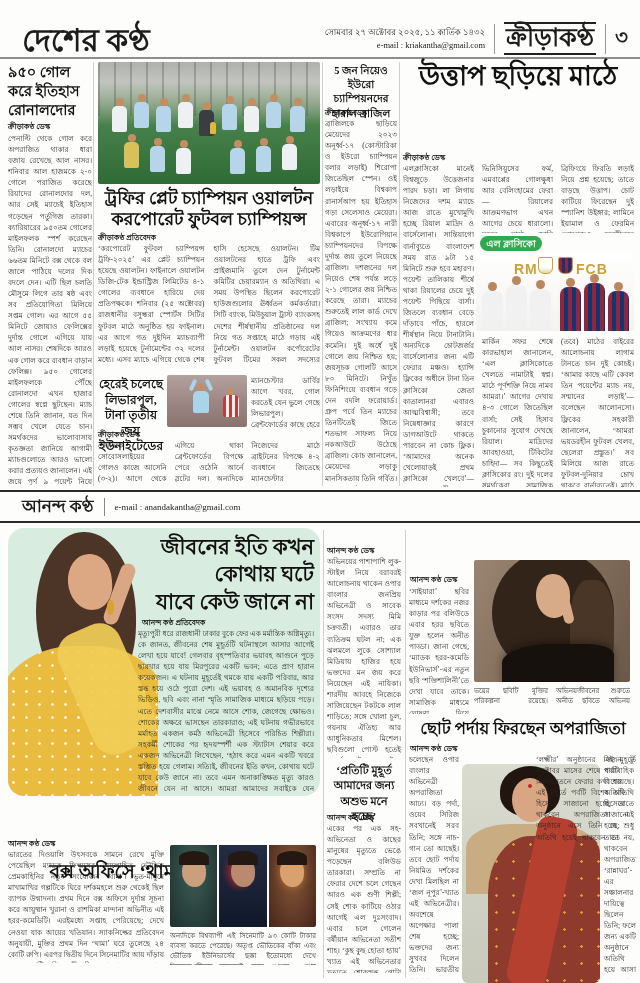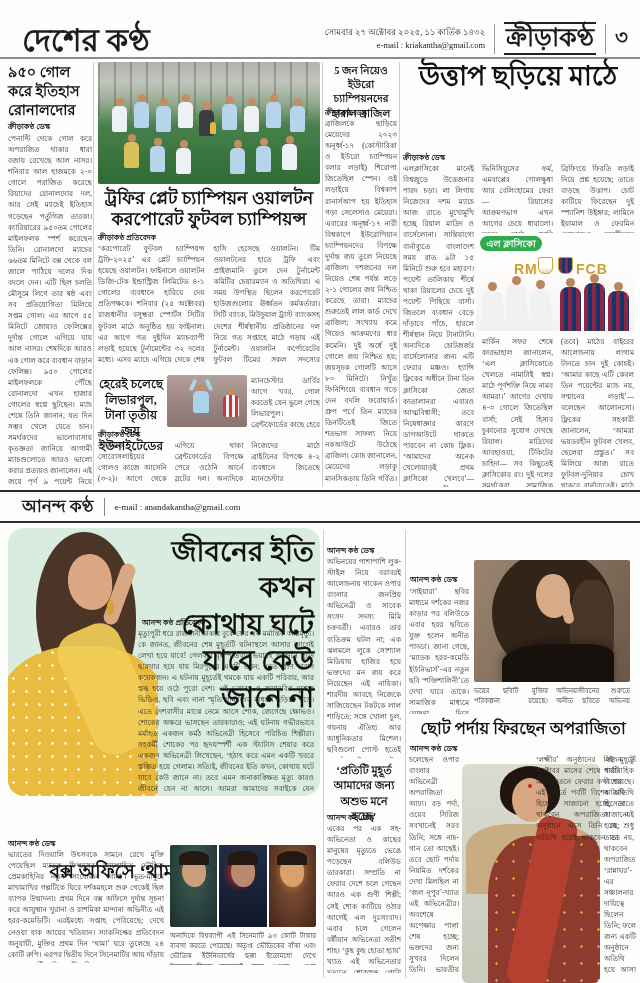--- a/index.html
+++ b/index.html
@@ -182,21 +182,21 @@
   <div class="abs" id="mint-block" style="left:8px;top:528px;width:312px;height:268px;">
     <div style="position:absolute;left:0;top:0;width:150px;height:268px;overflow:hidden;border-radius:16px 0 0 16px;">
       <i id="fw-hair"></i>
       <i id="fw-face"></i>
       <i id="fw-arm"></i>
       <i id="fw-ear"></i>
       <i id="fw-dress"></i>
       <i id="fw-dupatta"></i>
     </div>
   </div>
-  <div class="abs hl" style="left:140px;top:534px;width:174px;font-size:28px;line-height:1.3;text-align:right;">
+  <div class="abs hl" style="left:140px;top:534px;width:174px;font-size:21px;line-height:1.3;text-align:right;">
     <div>জীবনের ইতি কখন</div>
     <div>কোথায়  ঘটে</div>
     <div>যাবে কেউ জানে না</div>
   </div>
   <div class="abs byline" style="left:142px;top:617px;">আনন্দ কণ্ঠ প্রতিবেদক</div>
   <div class="abs body-txt" style="left:138px;top:628px;width:176px;height:164px;">মৃত্যুপুরী ধরে রাজধানী ঢাকার বুকে ফের এক মর্মান্তিক অগ্নিমৃত্যু। কে জানত, জীবনের শেষ মুহূর্তটি ঘটনাস্থলে আসার আগেই লেখা হয়ে যাবে! গেলবার বৃহস্পতিবার ভয়াবহ আগুনে পুড়ে ছারখার হয়ে যায় মিরপুরের একটি ভবন; এতে প্রাণ হারান কয়েকজন। এ ঘটনায় মুহূর্তেই থমকে যায় একটি পরিবার, আর স্তব্ধ হয়ে ওঠে পুরো দেশ। এই ভয়াবহ ও অমানবিক দৃশ্যের ভিডিও, ছবি এবং নানা স্মৃতি সামাজিক মাধ্যমে ছড়িয়ে পড়ে। এতে দেশবাসীর মাঝে নেমে আসে শোক, জেগেছে ক্ষোভও। শোকের অক্ষরে ভাসছেন তারকারাও; এই ঘটনায় গভীরভাবে মর্মাহত একজন কর্মঠ অভিনেত্রী হিসেবে পরিচিত শিল্পীরা। সহকর্মী শোকের পর হৃদয়স্পর্শী এক স্ট্যাটাস শেয়ার করে একজন অভিনেত্রী লিখেছেন, ‘হঠাৎ করে এমন একটি খবরে স্তম্ভিত হয়ে গেলাম। সত্যিই, জীবনের ইতি কখন, কোথায় ঘটে যাবে কেউ জানে না। তবে এমন অনাকাঙ্ক্ষিত মৃত্যু কারও জীবনে যেন না আসে। আমরা আমাদের সবাইকে যেন হেফাজতে রাখি। আমিন।’ অভিনেত্রীর এই আবেগঘন বার্তা নেটিজেনদের কাছেও এক কঠিন সত্য তুলে ধরেছে। যে শহরে নিত্য আগুনের সতর্কবার্তা, সেই শহরের নাগরিক জীবন নিয়ে প্রশ্ন উঠেছে আবারও; নিরাপত্তাহীনতার একটি বড় চিত্র উঠে এসেছে। প্রসঙ্গত, রোববার বেলা ১১টার দিকে বনানীর একটি ভবনে আগুন লাগে; খবর পেয়ে ফায়ার সার্ভিসের কয়েকটি ইউনিট ঘটনাস্থলে গিয়ে আগুন নিয়ন্ত্রণে আনে। এ ঘটনায় সামগ্রিক ক্ষয়ক্ষতি নিরূপণে কাজ করছে কর্তৃপক্ষ।</div>
 
   <div class="abs byline" style="left:327px;top:545px;">আনন্দ কণ্ঠ ডেস্ক</div>
   <div class="abs body-txt" style="left:327px;top:556px;width:74px;height:202px;">অভিনয়ের পাশাপাশি লুক-স্টাইল নিয়ে বরাবরই আলোচনায় থাকেন ওপার বাংলার জনপ্রিয় অভিনেত্রী ও সাবেক সংসদ সদস্য মিমি চক্রবর্তী। এবারও তার ব্যতিক্রম ঘটল না; এক ঝলমলে লুকে সোশ্যাল মিডিয়ায় হাজির হয়ে ভক্তদের মন জয় করে নিয়েছেন এই নায়িকা। শারদীয় আবহে নিজেকে সাজিয়েছেন টকটকে লাল শাড়িতে; সঙ্গে খোলা চুল, গয়নায় ঐতিহ্য আর আধুনিকতার মিশেল। ছবিগুলো পোস্ট হতেই মুহূর্তে ভাইরাল; লাইক-কমেন্টের বন্যায় ভাসছেন অভিনেত্রী। ভক্তরা লিখেছেন, ‘আগুন সুন্দরী’, কেউবা লিখেছেন ‘বাঙালিয়ানার সেরা বিজ্ঞাপন’। কাজের খবরে জানা গেছে, নতুন ওয়েব সিরিজে দেখা যাবে মিমিকে; রয়েছে সিনেমা ‘রক্তবীজ ২’-ও। পূজার ছুটি শেষে শুটিং ফ্লোরে ফিরছেন তিনি; নতুন কাজ নিয়ে দারুণ উচ্ছ্বসিত এই অভিনেত্রী।</div>
 

